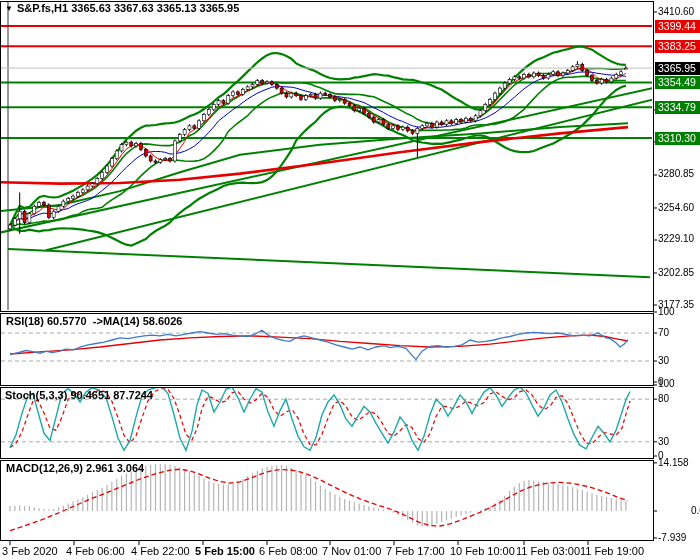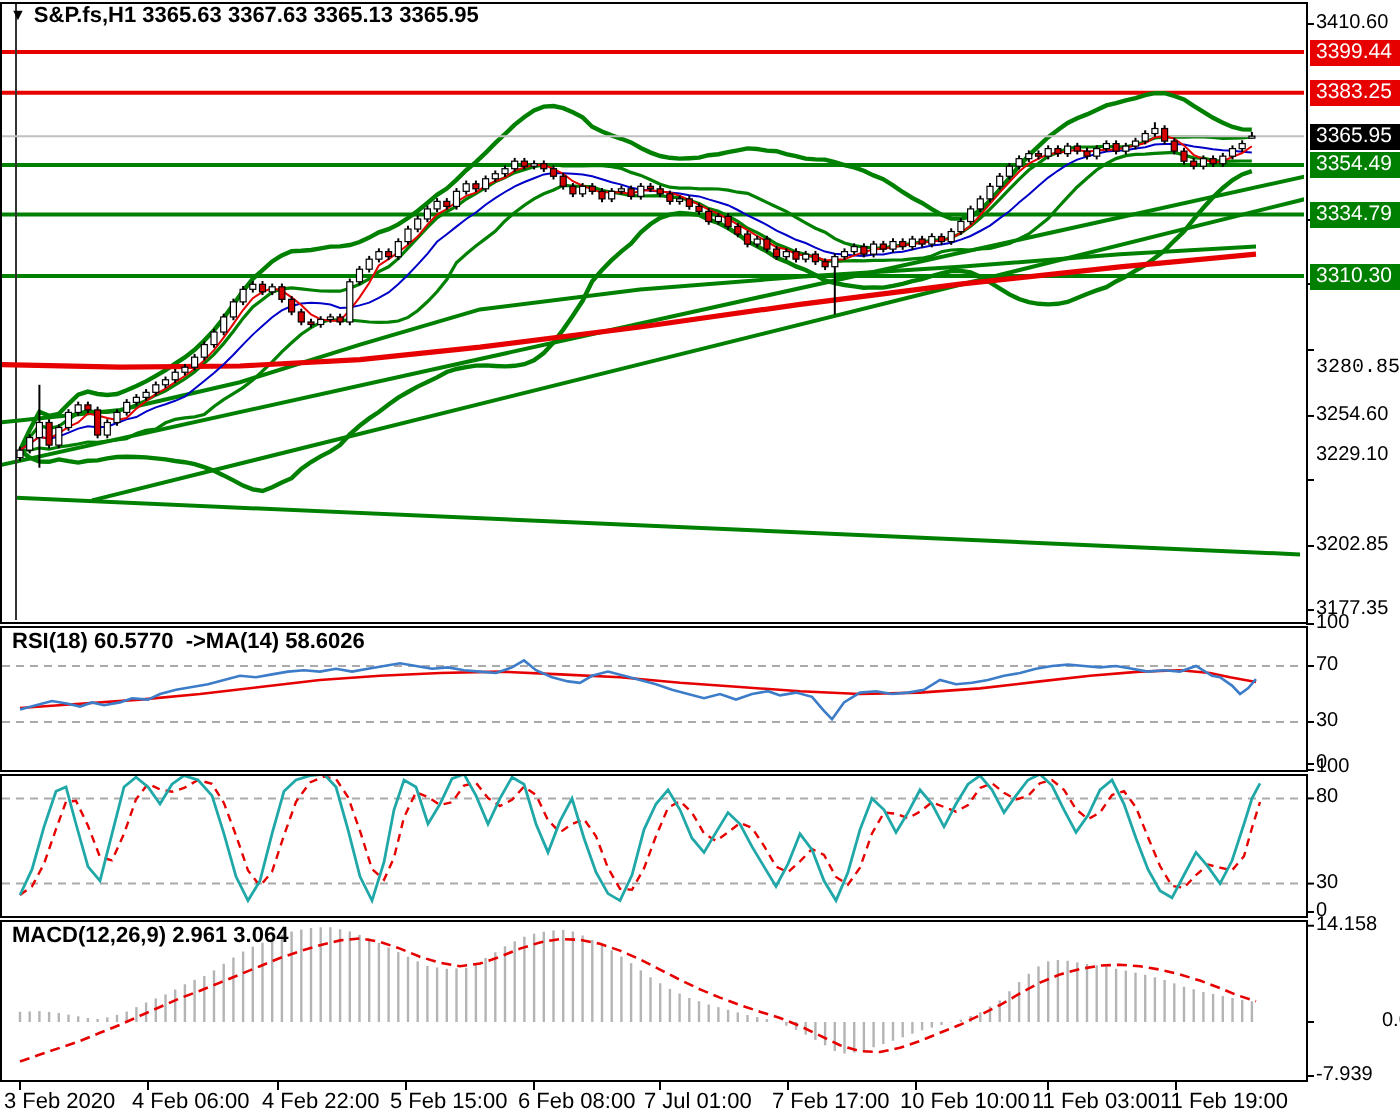--- a/index.html
+++ b/index.html
@@ -487,29 +487,30 @@
       <line x1="330" y1="541" x2="330" y2="545" stroke="#000" stroke-width="1"></line>
       <line x1="394" y1="541" x2="394" y2="545" stroke="#000" stroke-width="1"></line>
       <line x1="458" y1="541" x2="458" y2="545" stroke="#000" stroke-width="1"></line>
       <line x1="524" y1="541" x2="524" y2="545" stroke="#000" stroke-width="1"></line>
       <line x1="588" y1="541" x2="588" y2="545" stroke="#000" stroke-width="1"></line>
     </svg>
 
 <div class="title-bar"><span class="tri">▼</span><span>S&amp;P.fs,H1</span> <span>3365.63 3367.63 3365.13 3365.95</span></div>
 
 <div class="pane-label" style="left:6px;top:315px;">RSI(18) 60.5770  -&gt;MA(14) 58.6026</div>
+<div class="pane-label" style="left:5px;top:389px;">Stoch(5,3,3) 90.4651 87.7244</div>
 <div class="pane-label" style="left:6px;top:462px;">MACD(12,26,9) 2.961 3.064</div>
 
 <div id="labels-layer">
       <div class="tick-label" style="top: 103.987px;">3332.60</div>
       <div class="tick-label" style="top: 136.023px;">3307.10</div>
       <div class="tick-label" style="top: 5.99749px;">3410.60</div>
-      <div class="tick-label" style="top: 179px; font-family: Liberation Mono, monospace;">3280.85</div>
+      <div class="tick-label" style="top: 168px;">3280.85</div>
       <div class="tick-label" style="top: 201.977px;">3254.60</div>
-      <div class="tick-label" style="top: 222px;">3229.10</div>
+      <div class="tick-label" style="top: 233px;">3229.10</div>
       <div class="tick-label" style="top: 266.99px;">3202.85</div>
       <div class="tick-label" style="top: 299.025px;">3177.35</div>
       <div class="badge" style="top: 19.5176px; background: rgb(230, 0, 0);">3399.44</div>
       <div class="badge" style="top: 39.8568px; background: rgb(230, 0, 0);">3383.25</div>
       <div class="badge" style="top: 61.5905px; background: rgb(0, 0, 0);">3365.95</div>
       <div class="badge" style="top: 75.9874px; background: rgb(0, 128, 0);">3354.49</div>
       <div class="badge" style="top: 100.736px; background: rgb(0, 128, 0);">3334.79</div>
       <div class="badge" style="top: 131.503px; background: rgb(0, 128, 0);">3310.30</div>
       <div class="tick-label" style="top: 306px;">100</div>
       <div class="tick-label" style="top: 327px;">70</div>
@@ -518,22 +519,22 @@
       <div class="tick-label" style="top: 378px;">100</div>
       <div class="tick-label" style="top: 393.2px;">80</div>
       <div class="tick-label" style="top: 435.8px;">30</div>
       <div class="tick-label" style="top: 450px;">0</div>
       <div class="tick-label" style="top: 456.863px;">14.158</div>
       <div class="tick-label" style="top: 505px; margin-left: 33px;">0.00</div>
       <div class="tick-label" style="top: 531.993px;">-7.939</div>
       <div class="time-label" style="left: 2px;">3 Feb 2020</div>
       <div class="time-label" style="left: 66px;">4 Feb 06:00</div>
       <div class="time-label" style="left: 131px;">4 Feb 22:00</div>
-      <div class="time-label" style="left: 195px;">5 Feb 15:00</div>
+      <div class="time-label" style="left: 195px; font-weight: bold;">5 Feb 15:00</div>
       <div class="time-label" style="left: 259px;">6 Feb 08:00</div>
-      <div class="time-label" style="left: 322px;">7 Jul 01:00</div>
+      <div class="time-label" style="left: 322px;">7 Nov 01:00</div>
       <div class="time-label" style="left: 386px;">7 Feb 17:00</div>
       <div class="time-label" style="left: 450px;">10 Feb 10:00</div>
       <div class="time-label" style="left: 516px;">11 Feb 03:00</div>
       <div class="time-label" style="left: 580px;">11 Feb 19:00</div>
     </div>
 
 </div>
 
 </body></html>

